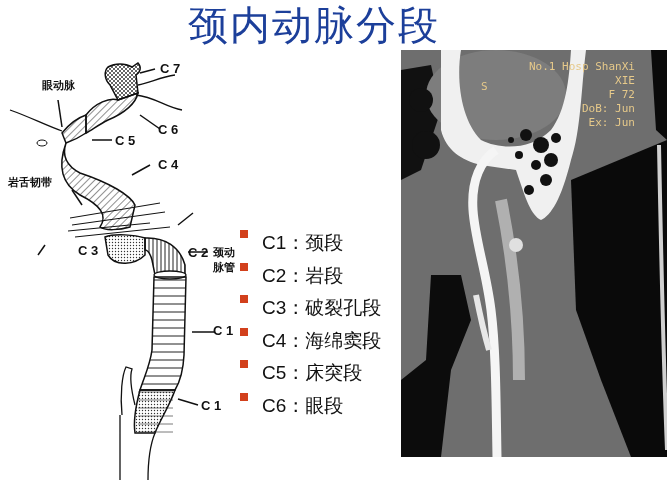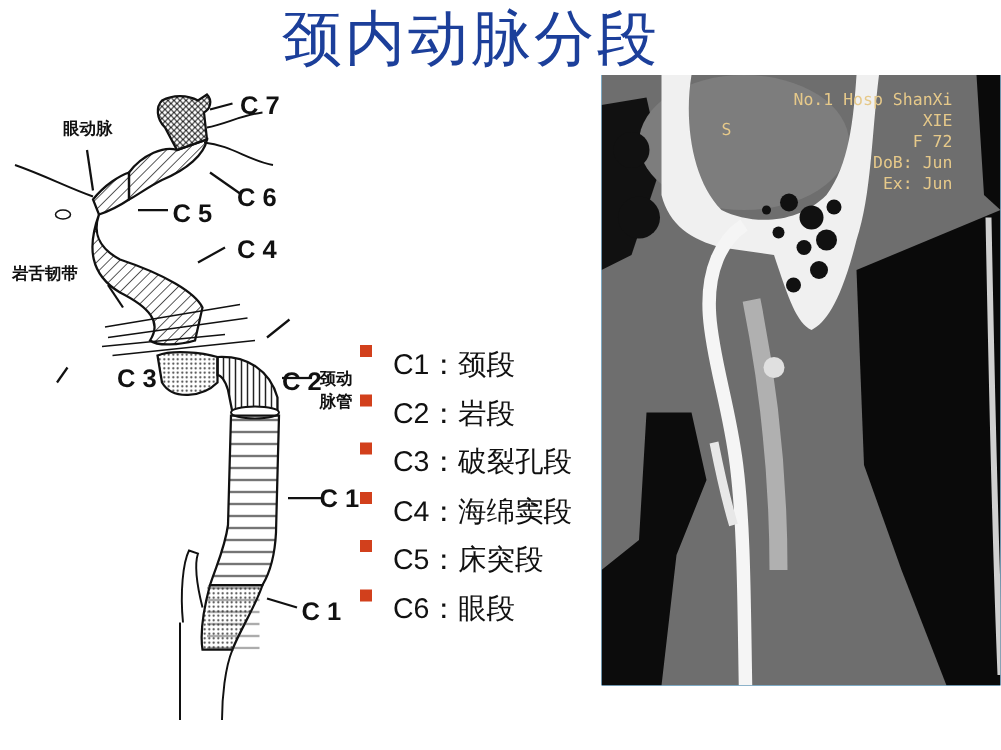--- a/index.html
+++ b/index.html
@@ -7,21 +7,21 @@
   .title{position:absolute;left:188px;top:2px;font-size:40px;color:#1c3f9a;font-family:Liberation Serif, serif;letter-spacing:2px;line-height:48px;}
   .diagram{position:absolute;left:0;top:55px;width:240px;height:430px;}
   .list{position:absolute;left:240px;top:230px;margin:0;padding:0;list-style:none;}
   .list li{display:flex;align-items:flex-start;height:32.5px;font-size:19px;color:#111;font-family:"Liberation Sans",sans-serif;}
   .bullet{width:8px;height:8px;background:#d2401c;margin-right:14px;display:inline-block;}
   .ct{position:absolute;left:401px;top:50px;width:266px;height:407px;background:#0369a1;overflow:hidden;}
   .ct svg{position:absolute;left:0;top:0;}
   .hosp{position:absolute;left:128px;top:10px;font-family:"DejaVu Sans Mono",monospace;font-size:11px;color:#e6c98a;line-height:14px;white-space:pre;text-align:right;}
   .slabel{position:absolute;left:80px;top:30px;font-family:"DejaVu Sans Mono",monospace;font-size:11px;color:#e6c98a;}
   .cca{position:absolute;left:130px;top:243px;font-family:"Liberation Serif",serif;font-size:27px;color:#f3d48a;text-shadow:0 0 2px #7a5a20;letter-spacing:0.5px;}
-  .lbl{position:absolute;font-family:"Liberation Sans",sans-serif;font-size:17px;color:#111;font-weight:bold;}
+  .lbl{position:absolute;font-family:"Liberation Sans",sans-serif;font-size:13px;color:#111;font-weight:bold;}
   .lblcn{position:absolute;font-family:"DejaVu Serif",serif;font-size:11px;color:#111;font-weight:bold;}
 </style>
 </head>
 <body>
 
 <div class="title">颈内动脉分段</div>
 
 <div class="diagram">
   <svg width="240" height="430" viewBox="0 0 240 430">
     <defs>

